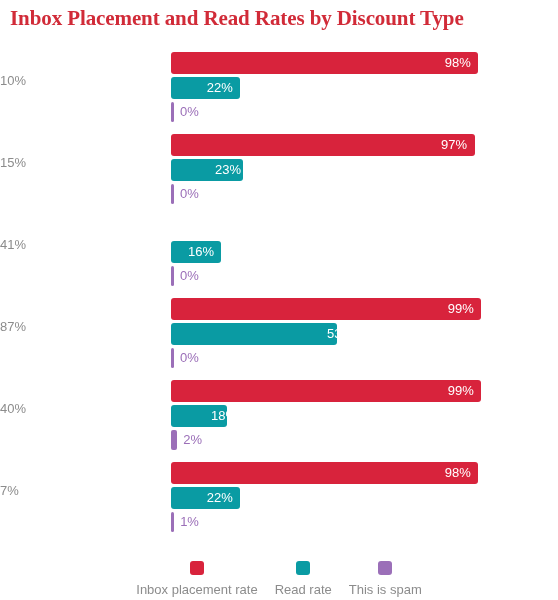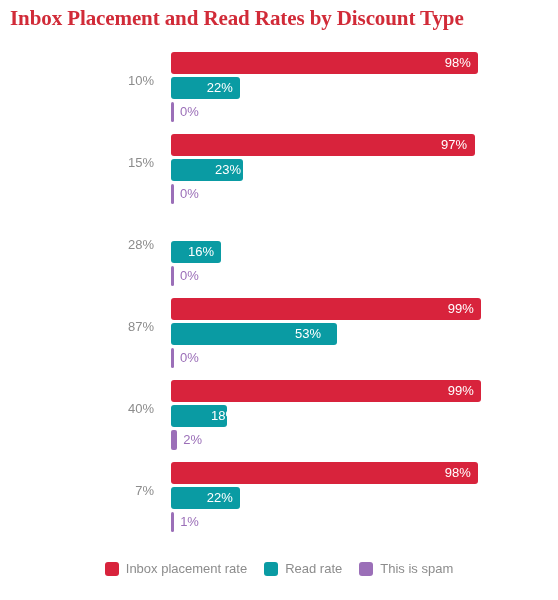--- a/index.html
+++ b/index.html
@@ -41,26 +41,25 @@
   .group {
     position: absolute;
     left: 0;
     width: 558px;
     height: 72px;
   }
   .cat-label {
     position: absolute;
     left: 0;
     width: 114px;
-    text-align: right;
+    text-align: left;
     top: 26px;
     font-size: 13px;
     color: #8c8c8c;
     line-height: 14px;
-    margin-left: 40px;
   }
   .bar-row {
     position: absolute;
     left: 126px;
     height: 22px;
     margin-left: 45px;
   }
   .bar-row.r0 { top: 4px; }
   .bar-row.r1 { top: 29px; }
   .bar-row.r2 { top: 54px; }
@@ -102,21 +101,21 @@
     top: 561px;
     width: 558px;
     display: flex;
     flex-direction: row;
     align-items: center;
     justify-content: center;
     gap: 17px;
   }
   .legend-item {
     display: flex;
-    flex-direction: row;
+    flex-direction: column;
     align-items: center;
     gap: 7px;
   }
   .legend-swatch {
     width: 14px;
     height: 14px;
     border-radius: 3px;
     display: block;
   }
   .legend-label {
@@ -157,37 +156,37 @@
         <div class="bar-row r1" style="width: 77px;">
           <div class="bar series-1" style="width: 71.99px;"></div>
           <div class="val-in">23%</div>
         </div>
         <div class="bar-row r2" style="width: 3px;">
           <div class="bar series-2" style="width: 3px;"></div>
           <div class="val-out" style="left: 9px;">0%</div>
         </div>
       </div>
       <div class="group" style="top: 164px;">
-        <div class="cat-label">28%</div>
+        <div class="cat-label">41%</div>
         <div class="bar-row r1" style="width: 50.08px;">
           <div class="bar series-1" style="width: 50.08px;"></div>
           <div class="val-in">16%</div>
         </div>
         <div class="bar-row r2" style="width: 3px;">
           <div class="bar series-2" style="width: 3px;"></div>
           <div class="val-out" style="left: 9px;">0%</div>
         </div>
       </div>
       <div class="group" style="top: 246px;">
         <div class="cat-label">87%</div>
         <div class="bar-row r0" style="width: 309.87px;">
           <div class="bar series-0" style="width: 309.87px;"></div>
           <div class="val-in">99%</div>
         </div>
-        <div class="bar-row r1" style="width: 157px;">
+        <div class="bar-row r1" style="width: 157px; padding-left: 32px;">
           <div class="bar series-1" style="width: 165.89px;"></div>
           <div class="val-in">53%</div>
         </div>
         <div class="bar-row r2" style="width: 3px;">
           <div class="bar series-2" style="width: 3px;"></div>
           <div class="val-out" style="left: 9px;">0%</div>
         </div>
       </div>
       <div class="group" style="top: 328px;">
         <div class="cat-label">40%</div>

